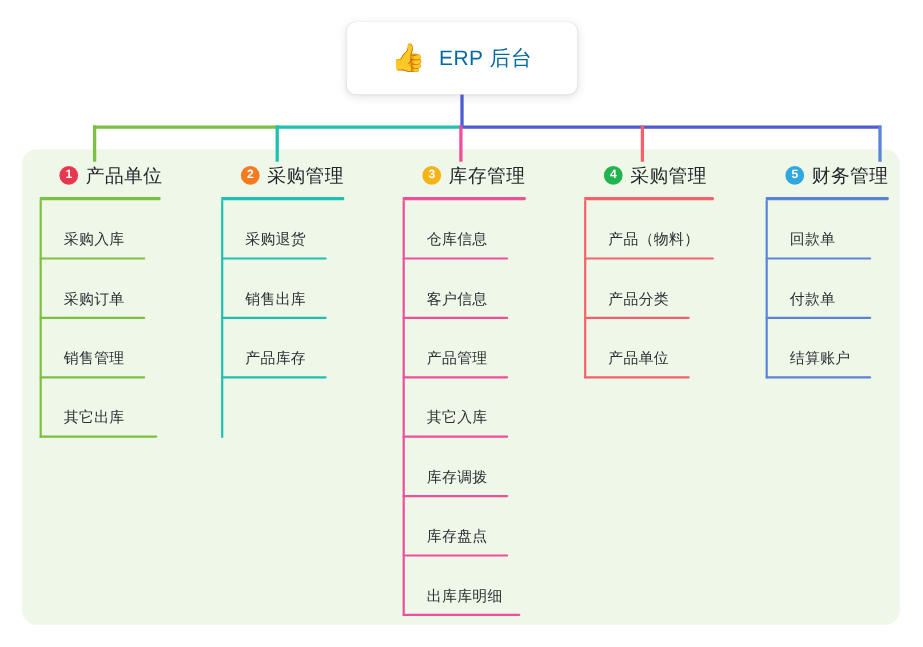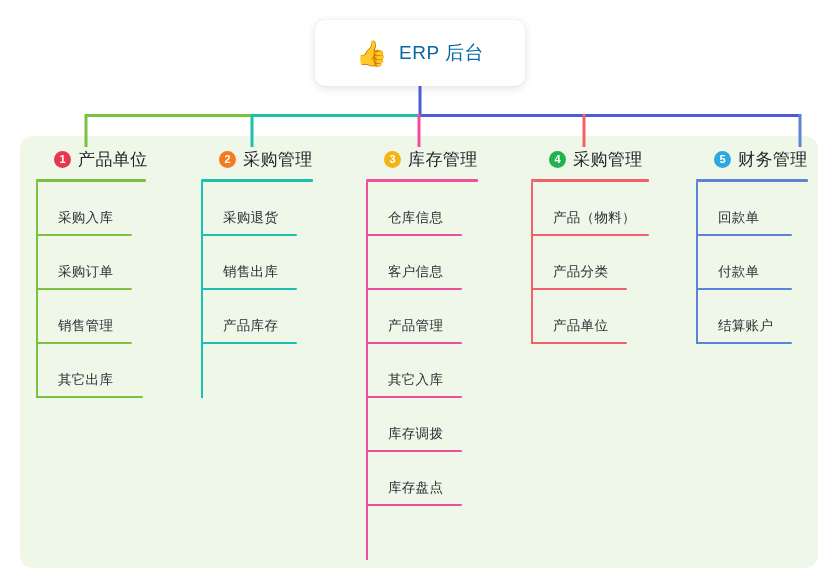--- a/index.html
+++ b/index.html
@@ -237,20 +237,24 @@
             <div class="leaf-rule" style="background: rgb(239, 78, 155); width: 96px;"></div>
           </div>
           <div class="leaf">
             <span class="leaf-text">库存调拨</span>
             <div class="leaf-rule" style="background: rgb(239, 78, 155); width: 96px;"></div>
           </div>
           <div class="leaf">
             <span class="leaf-text">库存盘点</span>
             <div class="leaf-rule" style="background: rgb(239, 78, 155); width: 96px;"></div>
           </div>
+          <div class="leaf">
+            <span class="leaf-text">出库库明细</span>
+            <div class="leaf-rule" style="background: rgb(239, 78, 155); width: 107px;"></div>
+          </div>
         </div>
       </div>
       <div class="column" style="left: 531px; width: 150px;">
         <div class="col-head">
           <span class="badge" style="background: rgb(33, 179, 78);">4</span>
           <span class="col-title">采购管理</span>
         </div>
         <div class="head-rule" style="background: rgb(244, 97, 106); width: 118px;"></div>
         <div class="leaves">
           <div class="spine" style="background: rgb(244, 97, 106); height: 162px;"></div>

